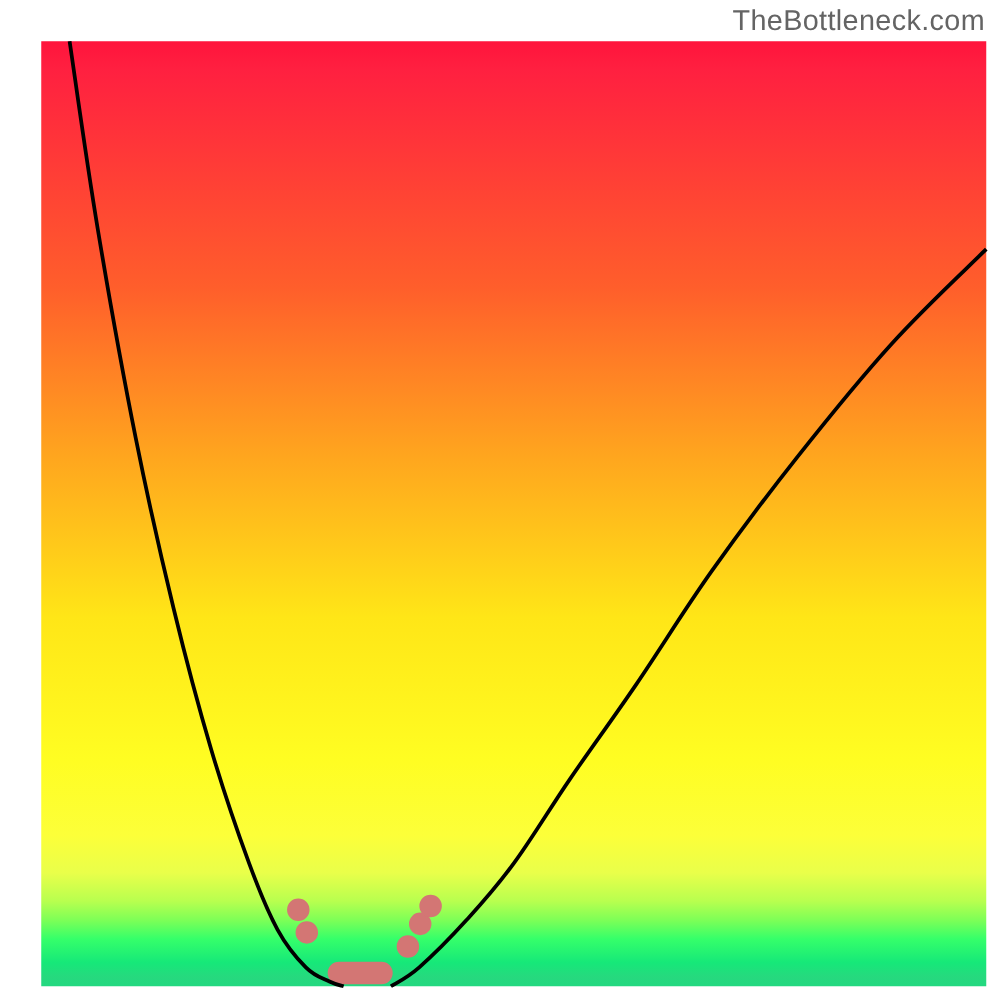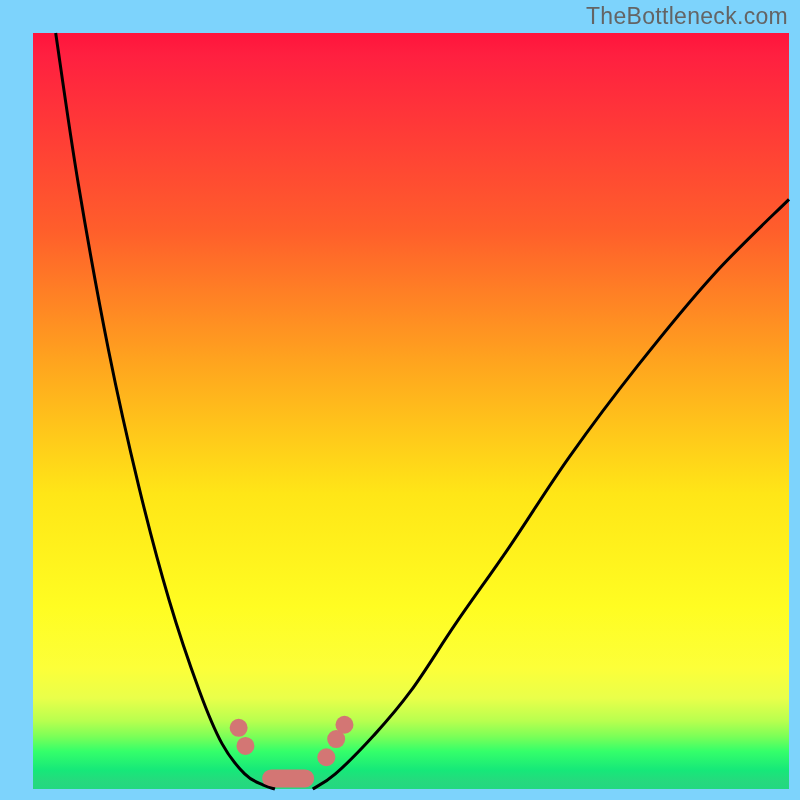--- a/index.html
+++ b/index.html
@@ -8,21 +8,21 @@
     width: 800px;
     height: 800px;
     background: #000000;
     overflow: hidden;
     font-family: Arial, Helvetica, sans-serif;
   }
   .wrap {
     position: relative;
     width: 800px;
     height: 800px;
-    background: #7dd3fc;
+    background: #ffffff;
   }
   .watermark {
     position: absolute;
     top: 3px;
     right: 12px;
     color: #646464;
     font-size: 23px;
     letter-spacing: 0.3px;
     z-index: 10;
   }

